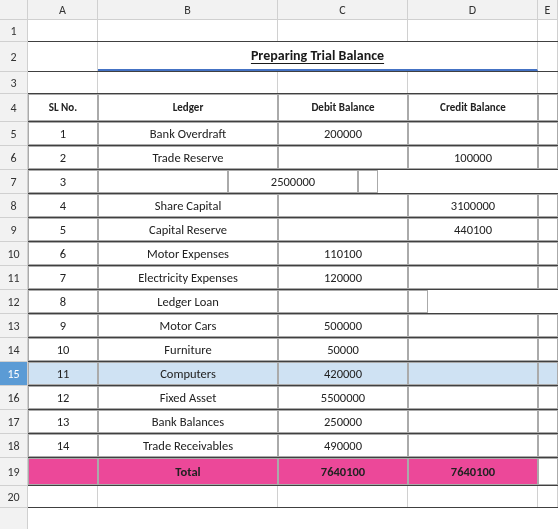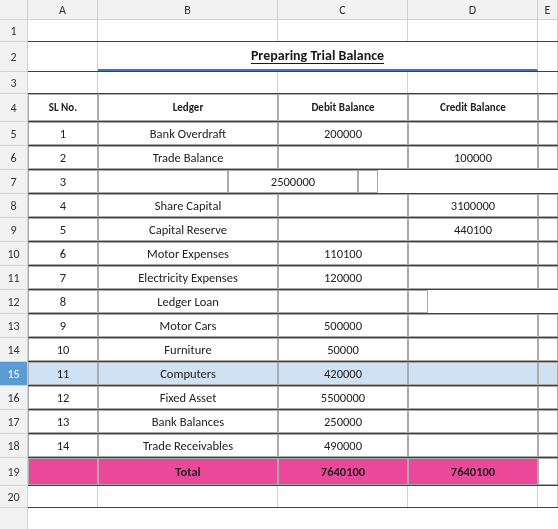--- a/index.html
+++ b/index.html
@@ -227,21 +227,21 @@
       <div class="grid-row row-h-24 table-row">
         <div class="cell col-b center">1</div>
         <div class="cell col-c center">Bank Overdraft</div>
         <div class="cell col-d center">200000</div>
         <div class="cell col-e center"></div>
         <div class="cell col-f"></div>
       </div>
 
       <div class="grid-row row-h-24 table-row">
         <div class="cell col-b center">2</div>
-        <div class="cell col-c center">Trade Balance</div>
+        <div class="cell col-c center">Trade Reserve</div>
         <div class="cell col-d center"></div>
         <div class="cell col-e center">100000</div>
         <div class="cell col-f"></div>
       </div>
 
       <div class="grid-row row-h-24 table-row">
         <div class="cell col-b center">3</div>
         <div class="cell col-d center"></div>
         <div class="cell col-e center">2500000</div>
         <div class="cell col-f"></div>

